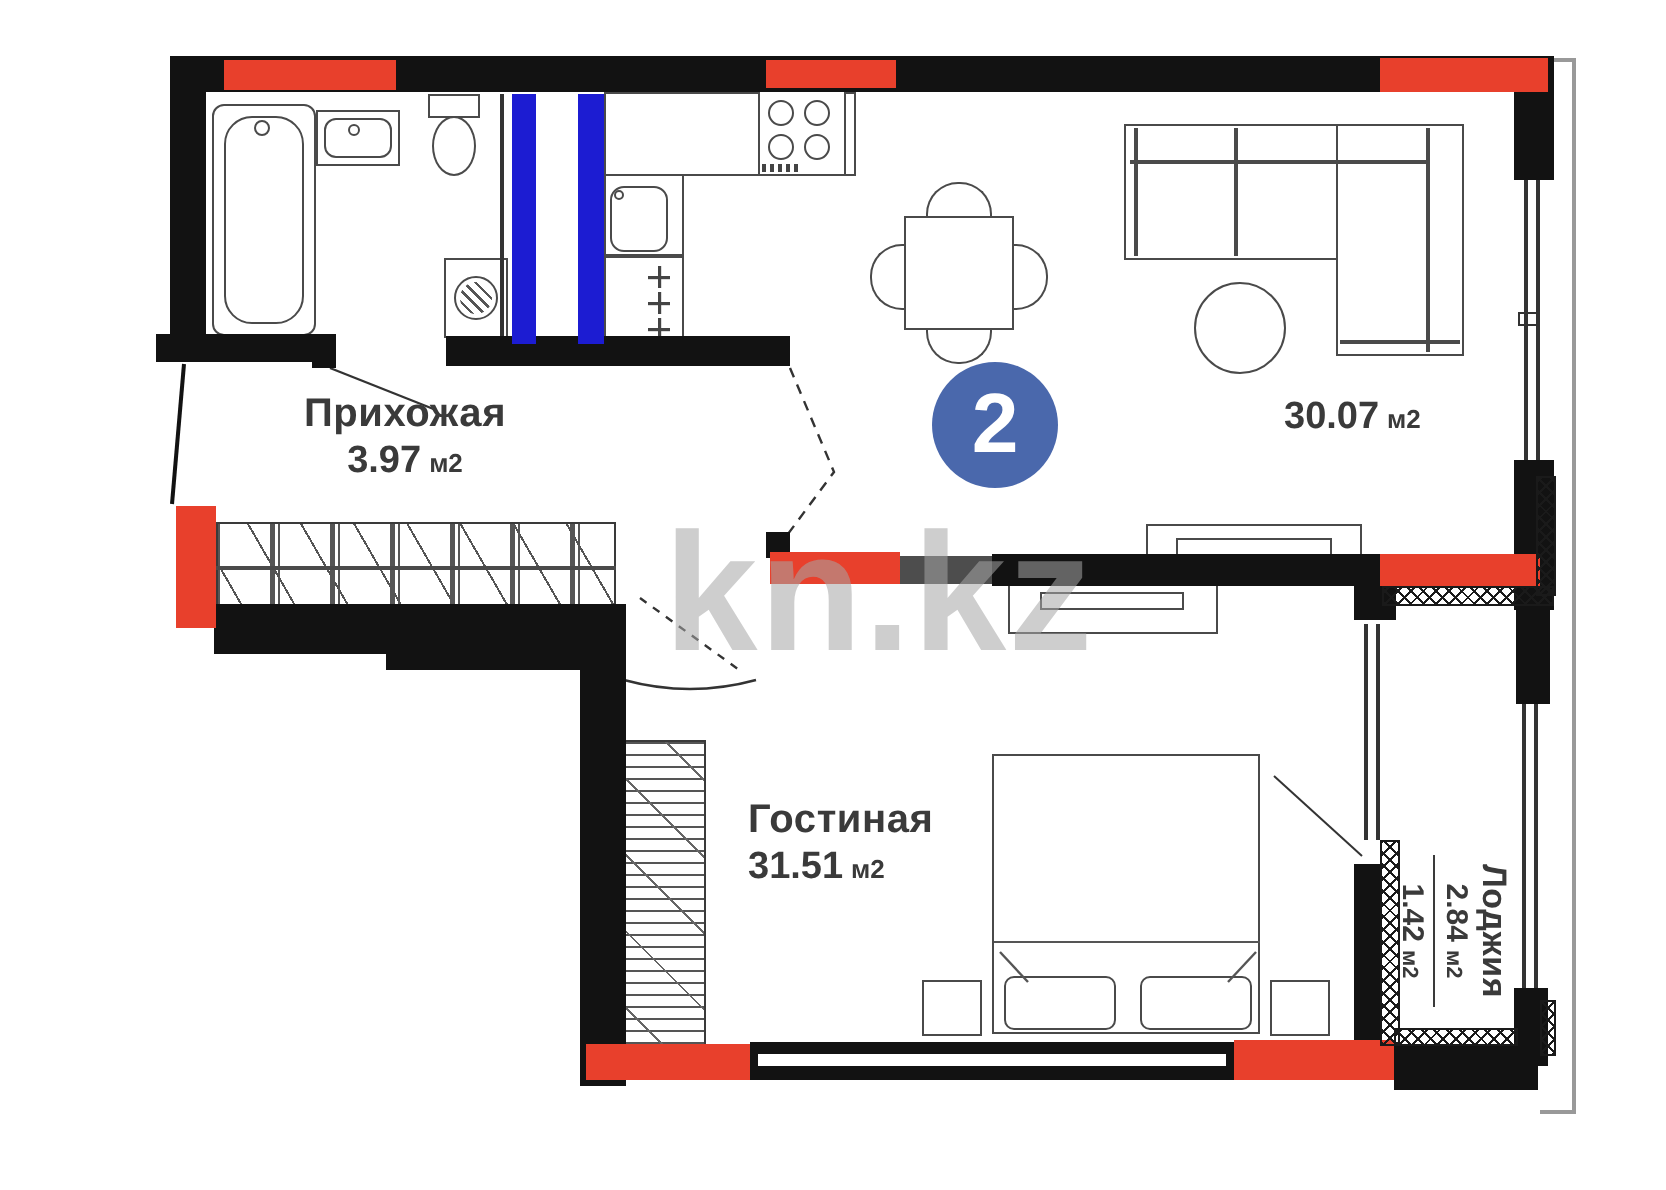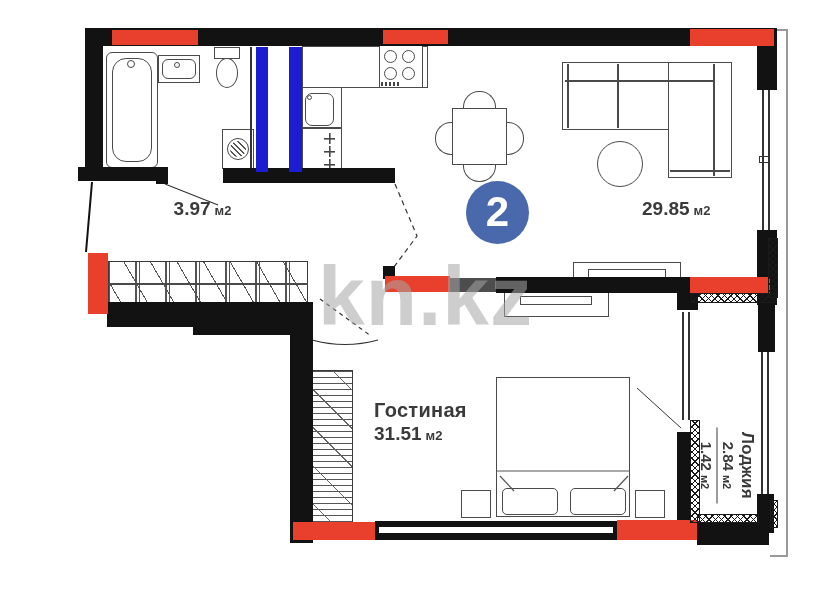--- a/index.html
+++ b/index.html
@@ -38,21 +38,21 @@
   .rarea { font-size: 19px; font-weight: 600; margin-top: 2px; }
   .unit { font-size: 13px; font-weight: 600; margin-left: 4px; }
   .centered { text-align: center; }
   .badge { position: absolute; z-index: 9; background: #4a68ac; color: #ffffff;
       border-radius: 50%; text-align: center; font-weight: bold; }
   .total { position: absolute; z-index: 9; color: #2c2c2c; font-weight: bold;
       font-size: 30px; letter-spacing: 1px; }
   .total .tot-unit { font-size: 26px; margin-left: 6px; }
   .total sup { font-size: 15px; }
   .watermark { position: absolute; z-index: 7; font-size: 84px; font-weight: bold;
-      color: rgba(165,165,165,0.55); letter-spacing: 1px; }
+      color: rgba(165,165,165,0.55); letter-spacing: 1px; margin-left: 14px; }
   .loggia-label { position: absolute; z-index: 9; color: #3a3a3a; text-align: center;
       transform: rotate(90deg); width: 132px; }
   .loggia-label .rname { font-size: 17px; }
   .loggia-label .rarea { font-size: 15px; margin: 0 28px; padding-bottom: 2px;
       border-bottom: 1.3px solid #3a3a3a; }
   .loggia-label .rarea2 { font-size: 15px; font-weight: 600; margin-top: 2px; }
   .loggia-label .unit { font-size: 11px; }
   .cross { position: absolute; width: 11px; height: 11px; z-index: 3; background:
       linear-gradient(#444,#444) center/11px 1.6px no-repeat,
       linear-gradient(#444,#444) center/1.6px 11px no-repeat; }
@@ -187,25 +187,26 @@
     <line x1="637" y1="388" x2="681" y2="428" stroke="#333" stroke-width="1"></line>
     <line x1="497" y1="471" x2="630" y2="471" stroke="#555" stroke-width="1"></line>
     <line x1="500" y1="476" x2="514" y2="491" stroke="#555" stroke-width="1.2"></line>
     <line x1="628" y1="476" x2="614" y2="491" stroke="#555" stroke-width="1.2"></line>
   </svg>
 
   <div class="watermark" style="left:318px;top:248px">kn.kz</div>
 
 
   <div class="room-label centered" style="left:125px;top:196px;width:155px">
+    <div class="rname">Прихожая</div>
     <div class="rarea"><span>3.97</span><span class="unit">м2</span></div>
   </div>
 
   <div class="room-label" style="left:642px;top:196px">
-    <div class="rarea"><span>29.85</span><span class="unit">м2</span></div>
+    <div class="rarea"><span>30.07</span><span class="unit">м2</span></div>
   </div>
 
   <div class="room-label" style="left:374px;top:399px">
     <div class="rname">Гостиная</div>
     <div class="rarea"><span>31.51</span><span class="unit">м2</span></div>
   </div>
 
   <div class="loggia-label" style="left:661px;top:436px">
     <div class="rname">Лоджия</div>
     <div class="rarea"><span>2.84</span><span class="unit">м2</span></div>

